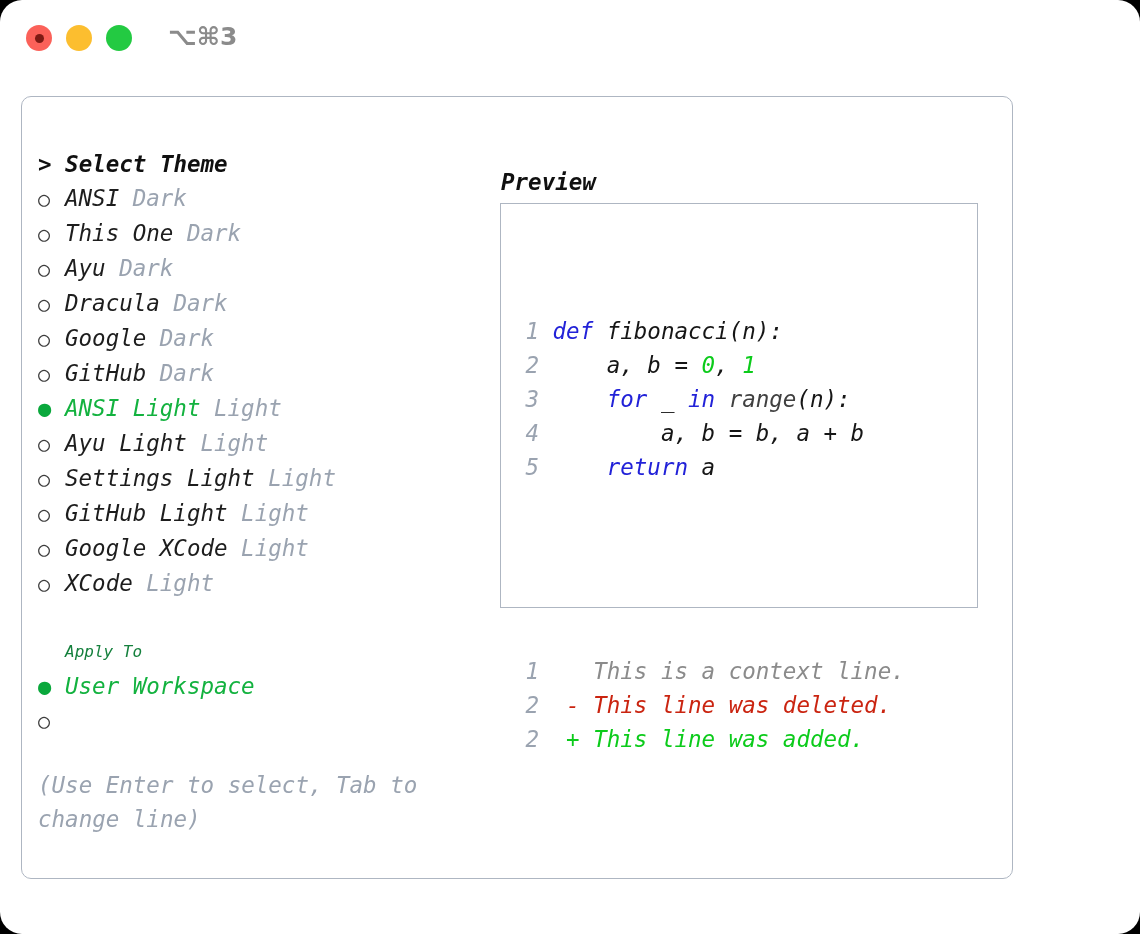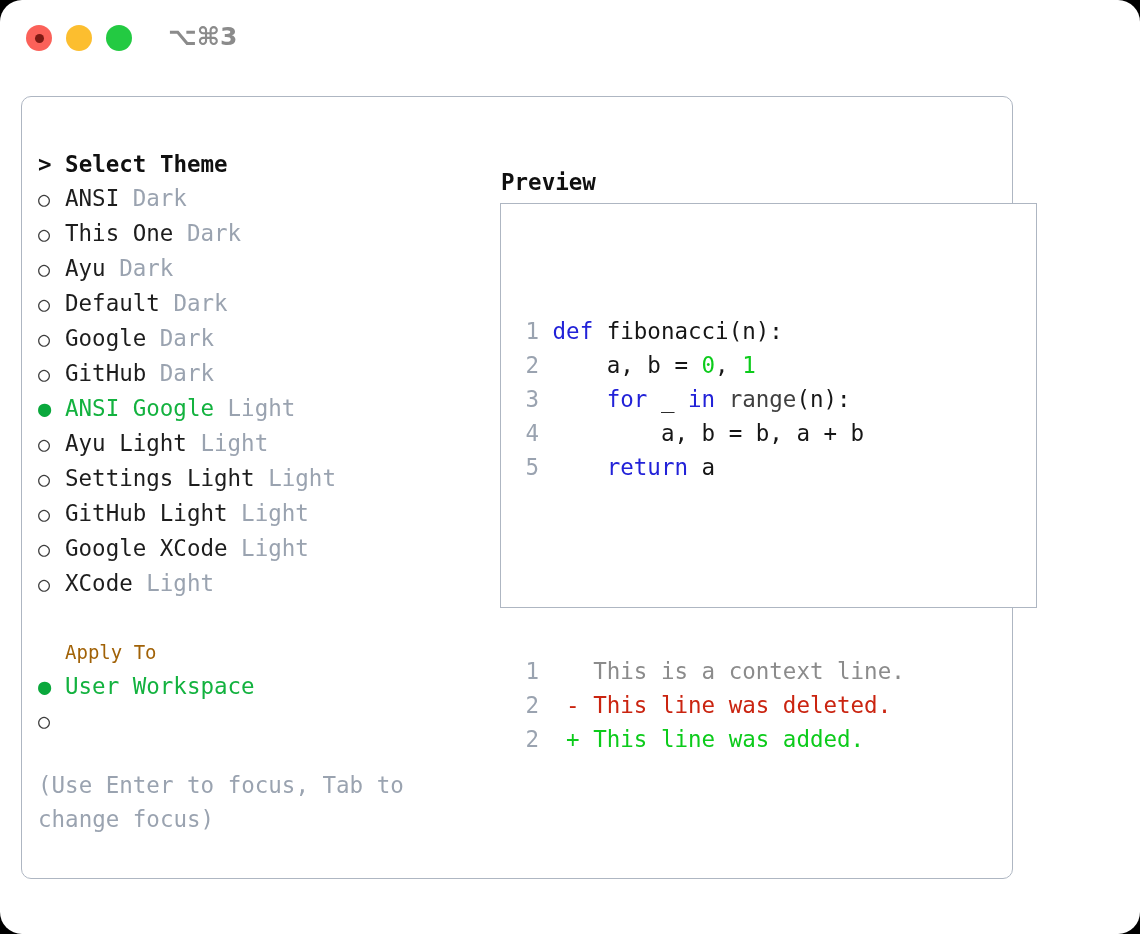--- a/index.html
+++ b/index.html
@@ -73,20 +73,21 @@
   .panel {
     position: absolute;
     left: 21px;
     top: 96px;
     width: 992px;
     height: 783px;
     border: 1.6px solid #aeb6c2;
     border-radius: 10px;
     background: #ffffff;
     box-sizing: border-box;
+    font-style: italic;
   }
 
   
   .left-col {
     position: absolute;
     left: 16px;
     top: 50px;
     width: 440px;
   }
   .right-col {
@@ -124,43 +125,43 @@
   }
   .bullet.sel {
     color: #0aa83c;
     font-size: 22px;
   }
   .opt-name { color: #1d1d1d; }
   .opt-row.selected .opt-name { color: #13b23f; }
   .opt-kind { color: #9aa3b0; }
 
   .group-label {
-    font-size: 19px;
-    color: #a16207;
+    font-size: 16px;
+    color: #15803d;
     line-height: 34px;
     padding-left: 27px;
     white-space: pre;
   }
 
   .hint {
     margin-top: 30px;
     font-size: 22.5px;
     color: #9aa3b0;
     line-height: 34px;
     width: 404px;
     white-space: pre-wrap;
   }
   .spacer-34 { height: 34px; }
 
   
   .preview-box {
     position: absolute;
     left: 478px;
     top: 106px;
-    width: 537px;
+    width: 478px;
     height: 405px;
     border: 1.8px solid #aeb6c2;
     background: #ffffff;
     box-sizing: border-box;
   }
   .code-area {
     position: absolute;
     left: 12px;
     top: 42px;
     font-size: 22.5px;
@@ -197,40 +198,40 @@
   </div>
 
   <div class="panel">
 
     <div class="left-col">
       <div class="section-head">&gt; Select Theme</div>
       <div id="theme-list">
           <div class="opt-row"><span class="bullet">○</span><span class="opt-name">ANSI</span><span class="opt-name"> </span><span class="opt-kind">Dark</span></div>
           <div class="opt-row"><span class="bullet">○</span><span class="opt-name">This One</span><span class="opt-name"> </span><span class="opt-kind">Dark</span></div>
           <div class="opt-row"><span class="bullet">○</span><span class="opt-name">Ayu</span><span class="opt-name"> </span><span class="opt-kind">Dark</span></div>
-          <div class="opt-row"><span class="bullet">○</span><span class="opt-name">Default</span><span class="opt-name"> </span><span class="opt-kind">Dark</span></div>
+          <div class="opt-row"><span class="bullet">○</span><span class="opt-name">Dracula</span><span class="opt-name"> </span><span class="opt-kind">Dark</span></div>
           <div class="opt-row"><span class="bullet">○</span><span class="opt-name">Google</span><span class="opt-name"> </span><span class="opt-kind">Dark</span></div>
           <div class="opt-row"><span class="bullet">○</span><span class="opt-name">GitHub</span><span class="opt-name"> </span><span class="opt-kind">Dark</span></div>
-          <div class="opt-row selected"><span class="bullet sel">●</span><span class="opt-name">ANSI Google</span><span class="opt-name"> </span><span class="opt-kind">Light</span></div>
+          <div class="opt-row selected"><span class="bullet sel">●</span><span class="opt-name">ANSI Light</span><span class="opt-name"> </span><span class="opt-kind">Light</span></div>
           <div class="opt-row"><span class="bullet">○</span><span class="opt-name">Ayu Light</span><span class="opt-name"> </span><span class="opt-kind">Light</span></div>
           <div class="opt-row"><span class="bullet">○</span><span class="opt-name">Settings Light</span><span class="opt-name"> </span><span class="opt-kind">Light</span></div>
           <div class="opt-row"><span class="bullet">○</span><span class="opt-name">GitHub Light</span><span class="opt-name"> </span><span class="opt-kind">Light</span></div>
           <div class="opt-row"><span class="bullet">○</span><span class="opt-name">Google XCode</span><span class="opt-name"> </span><span class="opt-kind">Light</span></div>
           <div class="opt-row"><span class="bullet">○</span><span class="opt-name">XCode</span><span class="opt-name"> </span><span class="opt-kind">Light</span></div>
         </div>
 
       <div class="spacer-34"></div>
 
       <div class="group-label">Apply To</div>
       <div id="apply-list">
           <div class="opt-row selected"><span class="bullet sel">●</span><span class="opt-name">User Workspace</span></div>
           <div class="opt-row"><span class="bullet">○</span></div>
         </div>
 
-      <div class="hint">(Use Enter to focus, Tab to change focus)</div>
+      <div class="hint">(Use Enter to select, Tab to change line)</div>
     </div>
 
     <div class="right-col">
       <div class="section-head preview-head">Preview</div>
     </div>
 
     <div class="preview-box">
       <div class="code-area">
         <div id="code-lines"><div><span class="ln">1</span><span class="plain"> </span><span class="kw">def </span><span class="plain">fibonacci(n):</span></div><div><span class="ln">2</span><span class="plain"> </span><span class="plain">    a, b = </span><span class="num">0</span><span class="plain">, </span><span class="num">1</span></div><div><span class="ln">3</span><span class="plain"> </span><span class="plain">    </span><span class="kw">for</span><span class="plain"> _ </span><span class="kw">in</span><span class="plain"> </span><span class="fn">range</span><span class="plain">(n):</span></div><div><span class="ln">4</span><span class="plain"> </span><span class="plain">        a, b = b, a + b</span></div><div><span class="ln">5</span><span class="plain"> </span><span class="plain">    </span><span class="kw">return</span><span class="plain"> a</span></div></div>
         <div class="blank-line"></div>

